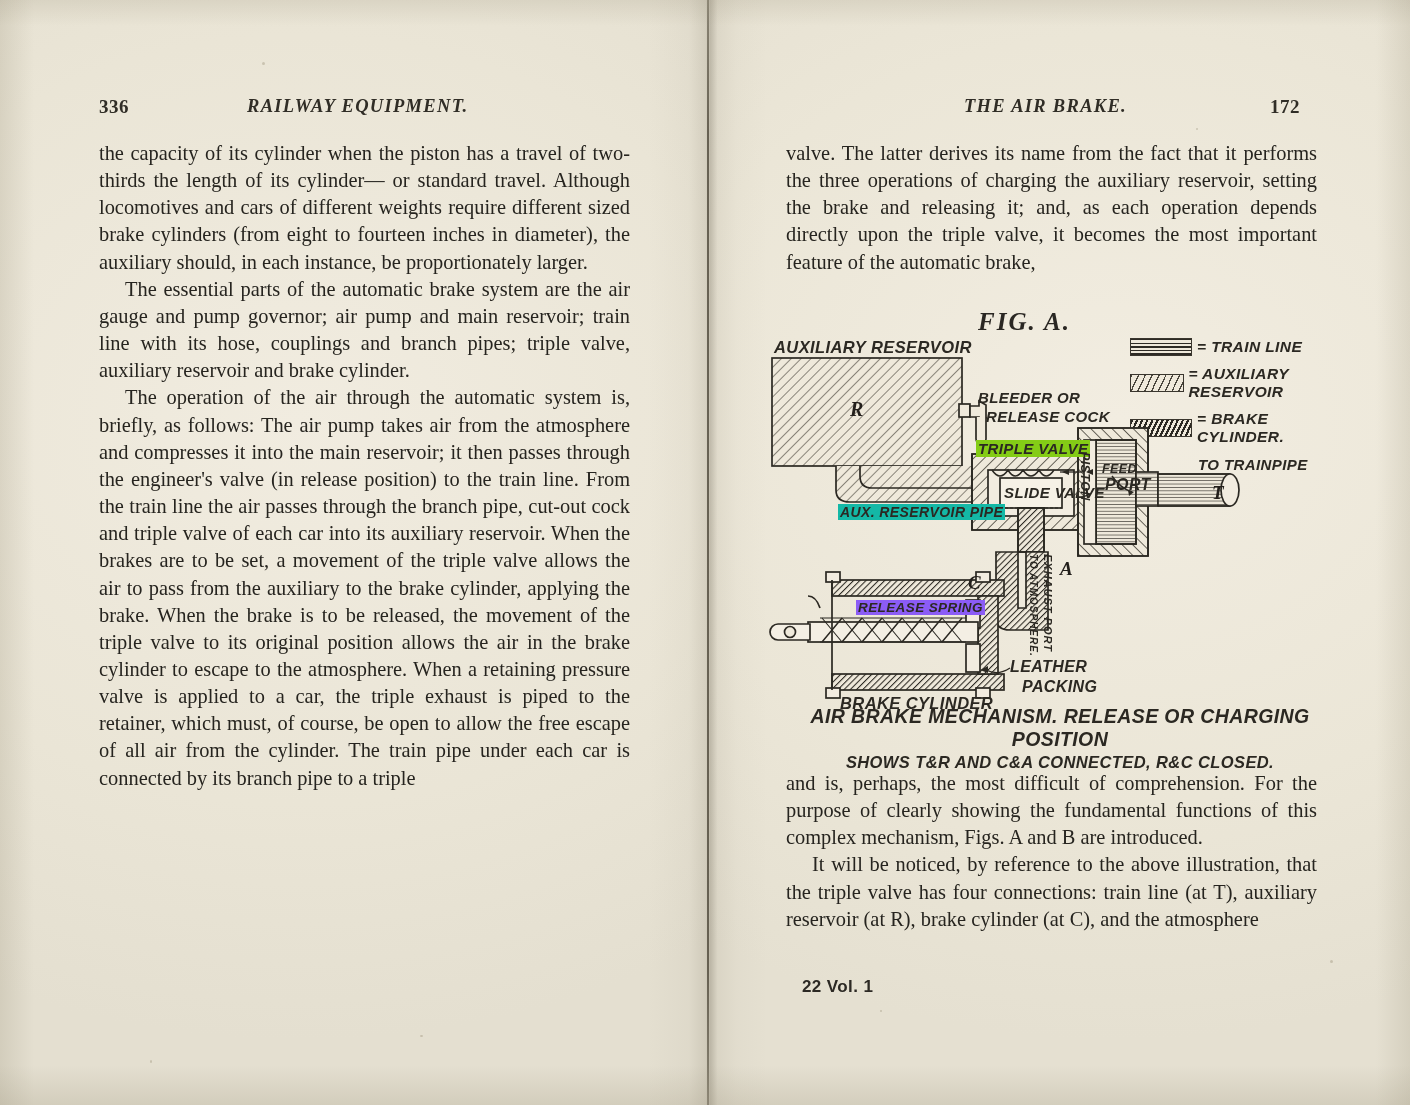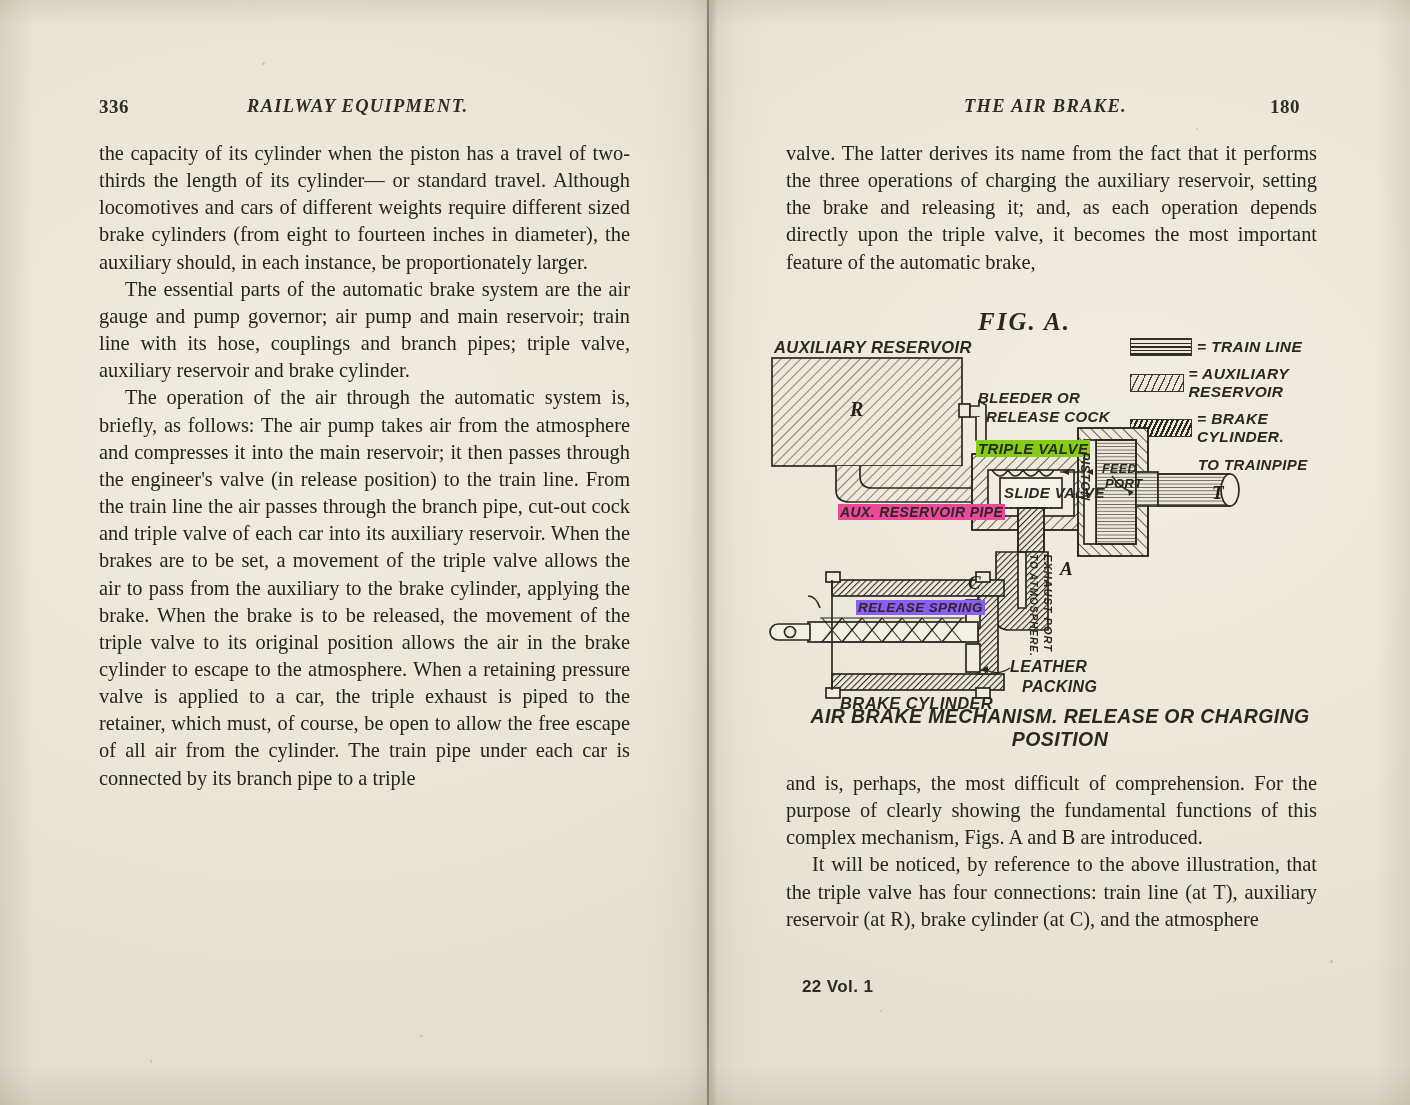--- a/index.html
+++ b/index.html
@@ -98,21 +98,21 @@
 
 <div class="page">
 
   <div class="paper-left"></div>
   <div class="paper-right"></div>
 
   <div class="folio" style="left:99px;top:96px;">336</div>
   <div class="runhead" style="left:247px;top:96px;">RAILWAY EQUIPMENT.</div>
 
   <div class="runhead" style="left:964px;top:96px;">THE AIR BRAKE.</div>
-  <div class="folio" style="left:1270px;top:96px;">180</div>
+  <div class="folio" style="left:1270px;top:96px;">172</div>
 
   <div class="col left">
     <p>the capacity of its cylinder when the piston has a travel of two-thirds the length of its cylinder— or standard travel.  Although locomotives and cars of different weights require different sized brake cylinders (from eight to fourteen inches in diameter), the auxiliary should, in each instance, be proportionately larger.</p>
     <p class="ind">The essential parts of the automatic brake system are the air gauge and pump governor; air pump and main reservoir; train line with its hose, couplings and branch pipes; triple valve, auxiliary reservoir and brake cylinder.</p>
     <p class="ind">The operation of the air through the automatic system is, briefly, as follows:  The air pump takes air from the atmosphere and compresses it into the main reservoir; it then passes through the engineer's valve (in release position) to the train line.  From the train line the air passes through the branch pipe, cut-out cock and triple valve of each car into its auxiliary reservoir. When the brakes are to be set, a movement of the triple valve allows the air to pass from the auxiliary to the brake cylinder, applying the brake.  When the brake is to be released, the movement of the triple valve to its original position allows the air in the brake cylinder to escape to the atmosphere.  When a retaining pressure valve is applied to a car, the triple exhaust is piped to the retainer, which must, of course, be open to allow the free escape of all air from the cylinder.  The train pipe under each car is connected by its branch pipe to a triple</p>
   </div>
 
   <div class="col right">
     <p>valve.  The latter derives its name from the fact that it performs the three operations of charging the auxiliary reservoir, setting the brake and releasing it; and, as each operation depends directly upon the triple valve, it becomes the most important feature of the automatic brake,</p>
   </div>
@@ -249,48 +249,49 @@
     </svg>
 
     <div class="lbl hl" style="left:14px;top:38px;font-size:16.5px;">Auxiliary Reservoir</div>
     <div class="lbl serifital" style="left:90px;top:98px;font-size:20px;">R</div>
 
     <div class="lbl hl" style="left:218px;top:89px;font-size:15px;">Bleeder or</div>
     <div class="lbl hl" style="left:226px;top:108px;font-size:15px;">Release Cock</div>
 
     <div class="lbl hl" style="left:216px;top:140px;font-size:15px;background:#84cc16;padding:0 2px;">Triple Valve</div>
 
-    <div class="lbl hl" style="left:78px;top:204px;font-size:14px;background:#ec4899;padding:0 2px;">Aux. Reservoir Pipe</div>
+    <div class="lbl hl" style="left:78px;top:204px;font-size:14px;background:#14b8a6;padding:0 2px;">Aux. Reservoir Pipe</div>
 
     <div class="lbl hl" style="left:244px;top:184px;font-size:15px;">Slide Valve</div>
 
     <div class="lbl hl" style="left:318px;top:152px;font-size:12.5px;
          writing-mode:vertical-rl;">Piston</div>
 
     <div class="lbl hl" style="left:342px;top:162px;font-size:12.5px;">Feed</div>
-    <div class="lbl hl" style="left:345px;top:176px;font-size:13px;">Port</div>
+    <div class="lbl hl" style="left:345px;top:176px;font-size:16px;">Port</div>
 
     <div class="lbl hl" style="left:438px;top:156px;font-size:15px;">To Trainpipe</div>
     <div class="lbl serifital" style="left:452px;top:182px;font-size:19px;">T</div>
 
     <div class="lbl hl" style="left:282px;top:254px;font-size:11px;writing-mode:vertical-rl;letter-spacing:1px;">Exhaust Port</div>
     <div class="lbl hl" style="left:268px;top:254px;font-size:10px;writing-mode:vertical-rl;letter-spacing:1px;">to Atmosphere.</div>
 
     <div class="lbl serifital" style="left:300px;top:258px;font-size:19px;">A</div>
     <div class="lbl serifital" style="left:208px;top:272px;font-size:19px;">C</div>
 
     <div class="lbl hl" style="left:96px;top:300px;font-size:13.5px;background:#8b5cf6;padding:0 2px;">Release Spring</div>
 
     <div class="lbl hl" style="left:250px;top:358px;font-size:16px;">Leather</div>
     <div class="lbl hl" style="left:262px;top:378px;font-size:16px;">Packing</div>
 
     <div class="lbl hl" style="left:80px;top:394px;font-size:16.5px;">Brake Cylinder</div>
 
     <div class="figcap">
       <div class="hl l1">Air Brake Mechanism.  Release or Charging Position</div>
+      <div class="hl l2">shows T&amp;R and C&amp;A connected, R&amp;C closed.</div>
     </div>
   </div>
 
   <div class="col right" style="top:770px;">
     <p>and is, perhaps, the most difficult of comprehension.  For the purpose of clearly showing the fundamental functions of this complex mechanism, Figs. A and B are introduced.</p>
     <p class="ind">It will be noticed, by reference to the above illustration, that the triple valve has four connections: train line (at T), auxiliary reservoir (at R), brake cylinder (at C), and the atmosphere</p>
   </div>
 
   <div class="footsig">22  Vol. 1</div>
 

